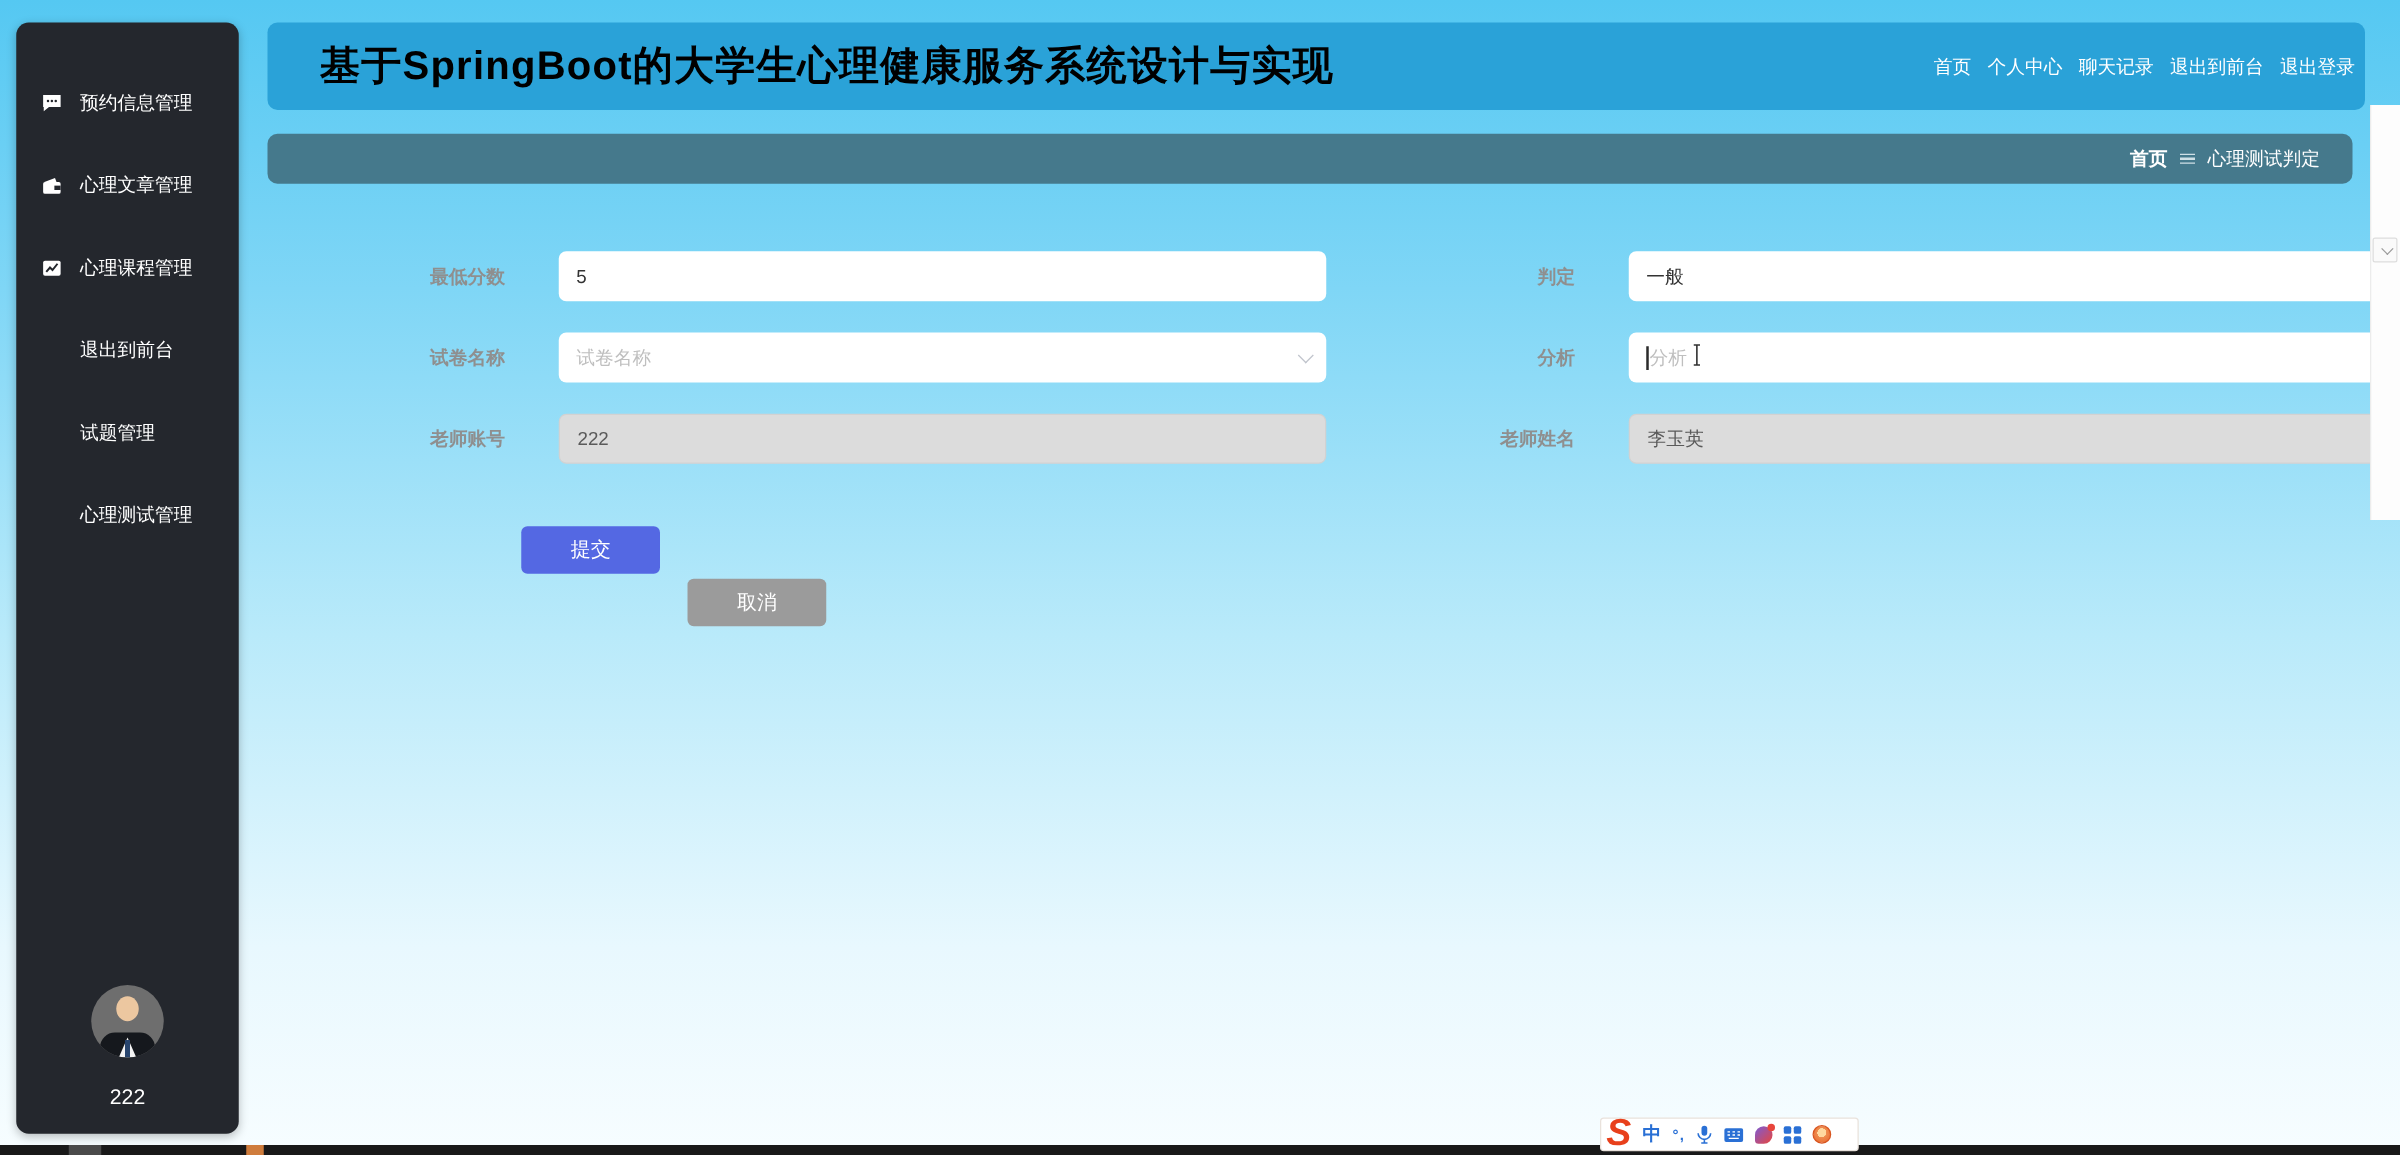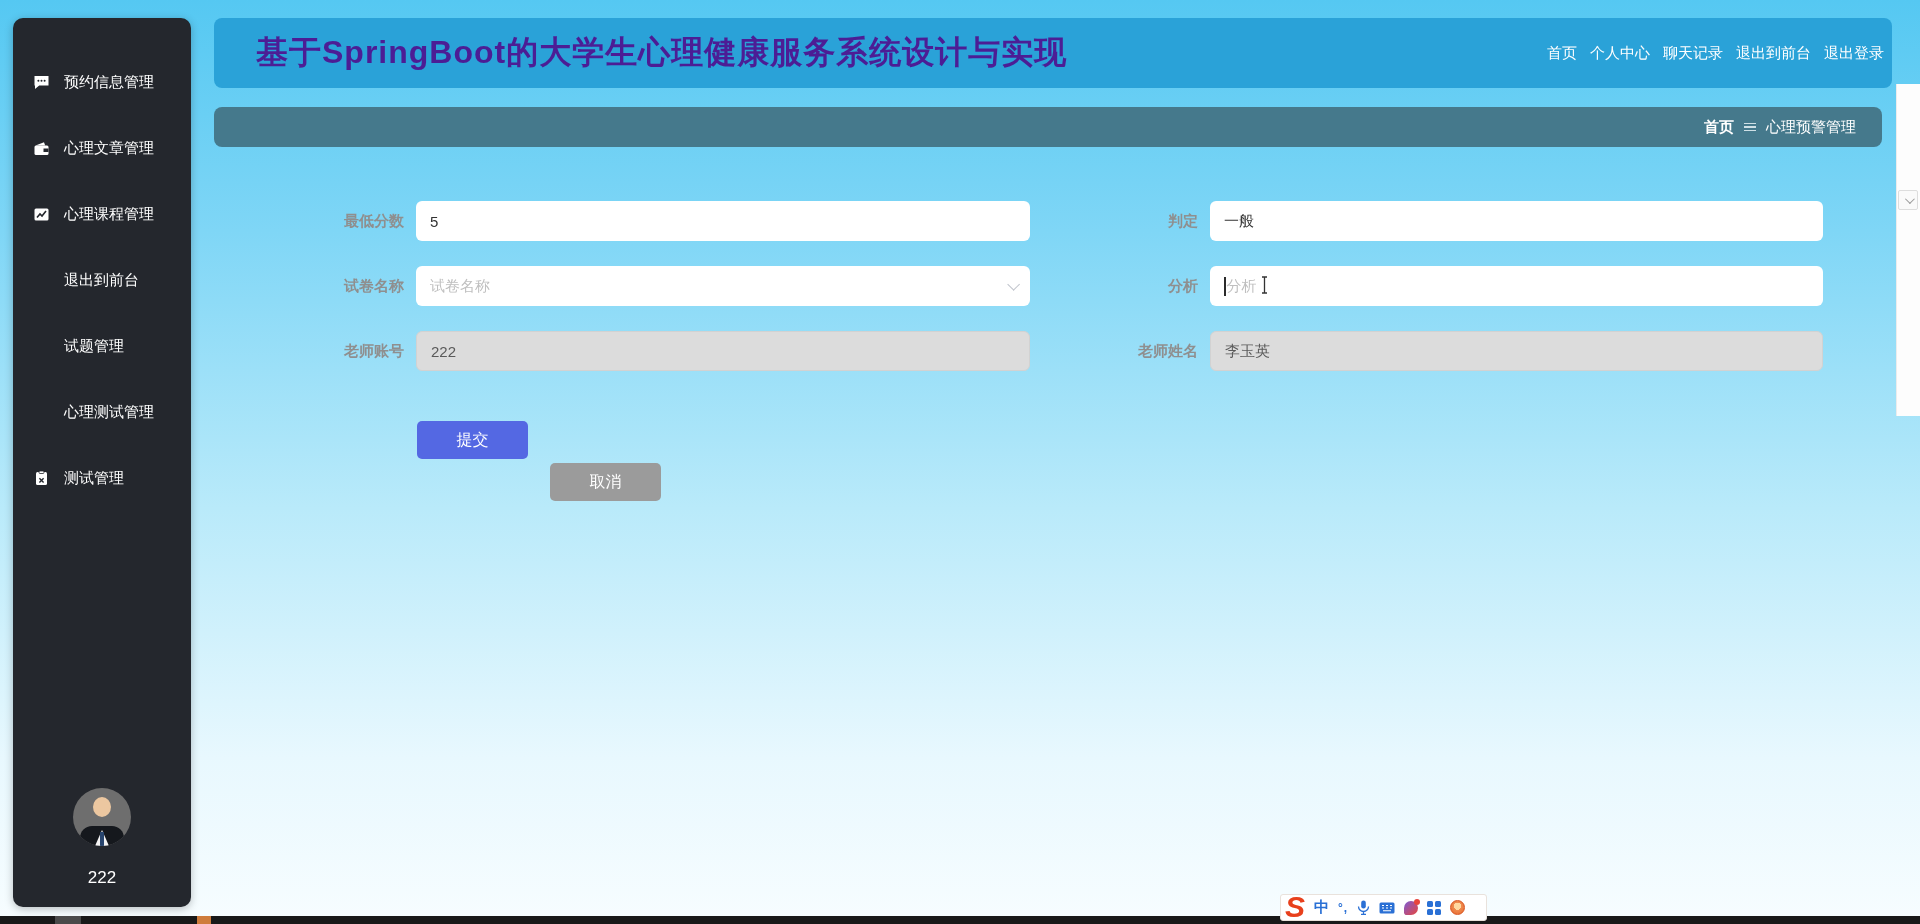--- a/index.html
+++ b/index.html
@@ -33,38 +33,38 @@
   .avatar .body { position:absolute; left:50%; bottom:-6px; transform:translateX(-50%); width:44px; height:26px; border-radius:12px 12px 0 0; background:#15181d; }
   .avatar .shirt { position:absolute; left:50%; bottom:0; transform:translateX(-50%); width:0; height:0; border-left:7px solid transparent; border-right:7px solid transparent; border-bottom:16px solid #f4f4f4; }
   .avatar .tie { position:absolute; left:50%; bottom:0; transform:translateX(-50%); width:4px; height:14px; background:#28456e; }
   .side-user { position:absolute; top:850px; width:100%; text-align:center; color:#fff; font-size:17px; }
 
   
   .header {
     position:absolute; left:214px; top:18px; width:1678px; height:70px;
     background:#2aa2d8; border-radius:8px; display:flex; align-items:center;
   }
-  .title { margin-left:42px; color:#4c1d95; font-size:32px; font-weight:bold; letter-spacing:1px; }
+  .title { margin-left:42px; color:#000000; font-size:32px; font-weight:bold; letter-spacing:1px; }
   .topnav { position:absolute; right:8px; top:0; height:100%; display:flex; align-items:center; gap:13px; }
   .topnav a { color:#fff; font-size:15px; text-decoration:none; cursor:pointer; white-space:nowrap; }
 
   
   .breadcrumb {
     position:absolute; left:214px; top:107px; width:1668px; height:40px;
     background:#45798c; border-radius:8px; display:flex; align-items:center;
     justify-content:flex-end; padding-right:26px; color:#fff; font-size:15px; gap:10px;
   }
   .bc-home { font-weight:bold; cursor:pointer; }
   .bc-sep { display:inline-flex; flex-direction:column; gap:2px; }
   .bc-sep i { display:block; width:12px; height:1.5px; background:#cfe0e6; }
   .bc-current { cursor:default; }
 
   
   .form { position:absolute; left:283px; top:201px; }
-  .frow { display:flex; align-items:center; margin-bottom:25px; height:40px; }
+  .frow { display:flex; align-items:center; margin-bottom:25px; height:40px;gap:31px; }
   .flabel { width:121px; text-align:right; font-size:15px; font-weight:600; color:#8f8f8f; }
   .flabel.r { width:122px; margin-left:46px;font-family:Liberation Serif, serif; }
   .fctl { position:relative; margin-left:12px; height:40px; }
   .fctl.w1 { width:614px; } .fctl.w2 { width:613px; }
   .tbox {
     width:100%; height:40px; background:#fff; border:none; border-radius:6px;
     display:flex; align-items:center; padding:0 14px; font-size:15px; color:#333;
   }
   .tbox.ph { color:#bfbfbf; }
   .tbox.disabled { background:#dcdcdc; border:1px solid #d2d2d2; color:#5a5a5a; cursor:not-allowed; }
@@ -177,30 +177,20 @@
       <div class="menu-item">
         <span class="ic grid4">
             <span></span>
             <span></span>
             <span></span>
             <span></span>
           </span>
         <span>心理测试管理</span>
       </div>
 
-      <div class="menu-item">
-        <span class="ic">
-          <svg width="17" height="17" viewBox="0 0 17 17">
-              <rect x="3" y="2" width="11" height="13" rx="1.5" fill="#fff"></rect>
-              <rect x="6" y="1" width="5" height="2.5" rx="1" fill="#fff" stroke="#24272d" stroke-width="0.8"></rect>
-              <path d="M6.4 8.2l4.2 4.2M10.6 8.2l-4.2 4.2" stroke="#24272d" stroke-width="1.4"></path>
-            </svg>
-        </span>
-        <span>测试管理</span>
-      </div>
     </nav>
 
     <div class="avatar">
       <div class="head"></div>
       <div class="body"></div>
       <div class="shirt"></div>
       <div class="tie"></div>
     </div>
     <div class="side-user">222</div>
   </aside>
@@ -216,21 +206,21 @@
     </nav>
   </header>
 
   <div class="breadcrumb">
     <span class="bc-home">首页</span>
     <span class="bc-sep">
         <i></i>
         <i></i>
         <i></i>
       </span>
-    <span class="bc-current">心理预警管理</span>
+    <span class="bc-current">心理测试判定</span>
   </div>
 
   <section class="form">
 
     <div class="frow">
       <label class="flabel">最低分数</label>
       <div class="fctl w1">
         <div class="tbox">
             <span>5</span>
           </div>

